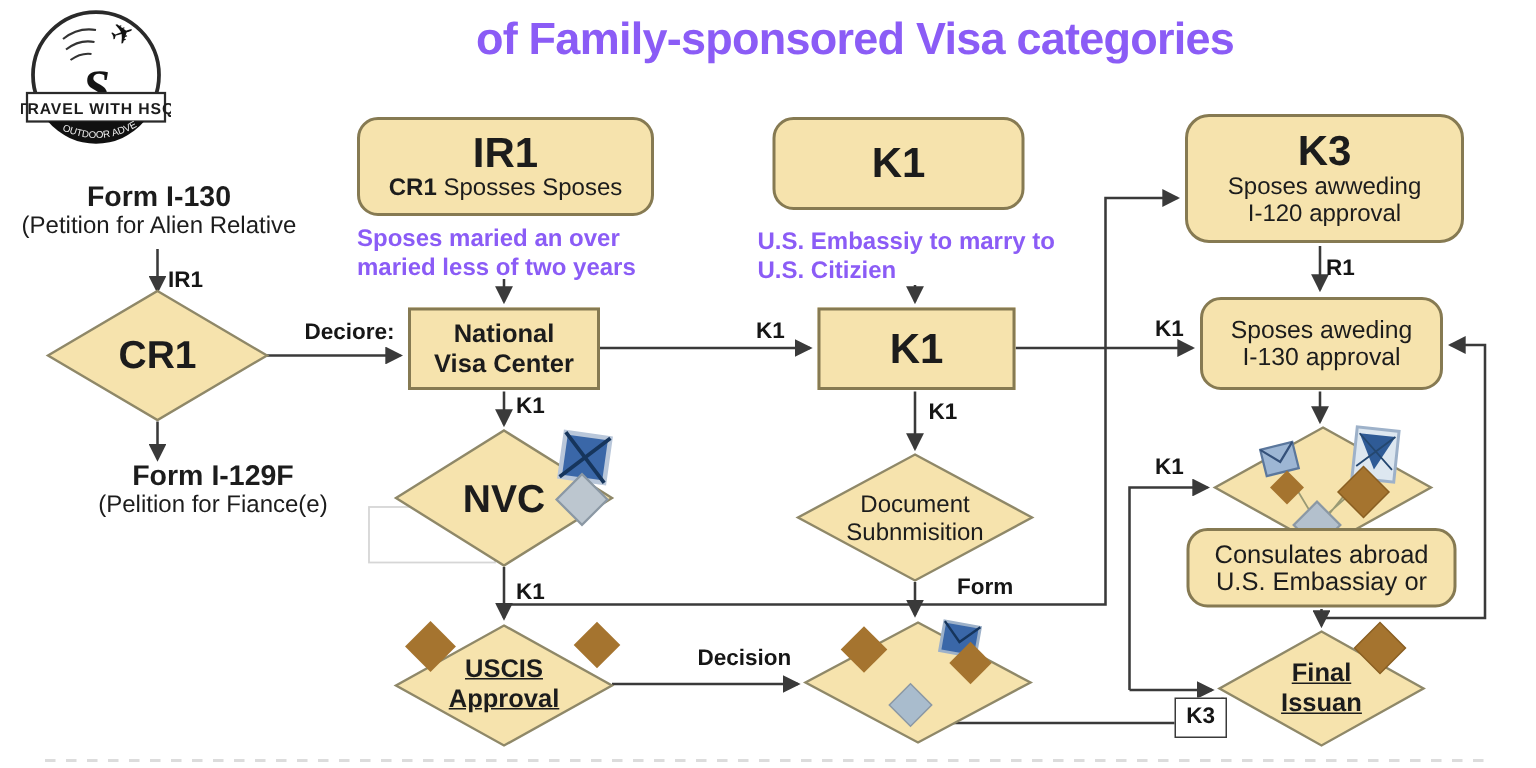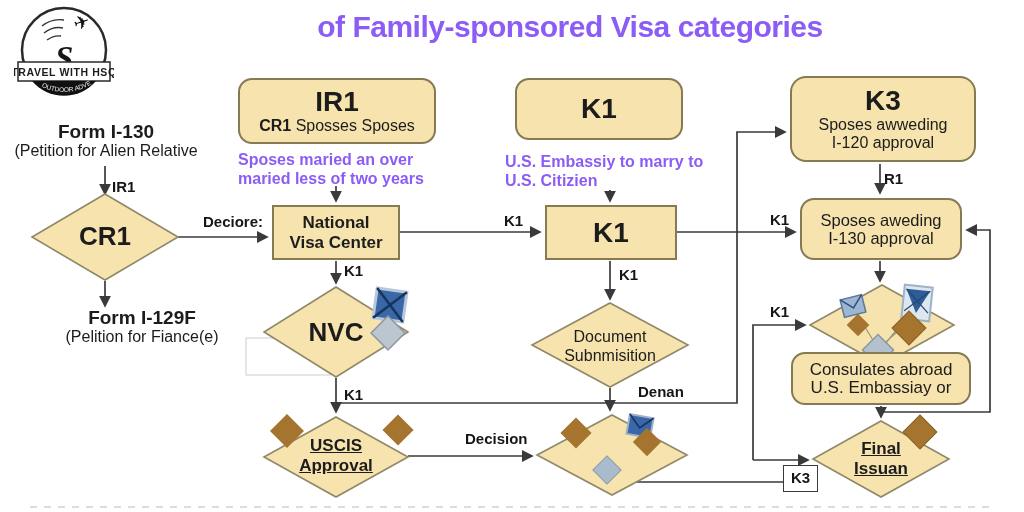--- a/index.html
+++ b/index.html
@@ -229,18 +229,18 @@
   </div>
 
   <div class="lbl" style="left:112px;top:178px;">IR1</div>
   <div class="lbl" style="left:203px;top:213px;text-align:right;">Deciore:</div>
   <div class="lbl" style="left:344px;top:262px;">K1</div>
   <div class="lbl" style="left:504px;top:212px;">K1</div>
   <div class="lbl" style="left:619px;top:266px;">K1</div>
   <div class="lbl" style="left:770px;top:211px;">K1</div>
   <div class="lbl" style="left:884px;top:170px;">R1</div>
   <div class="lbl" style="left:344px;top:386px;">K1</div>
-  <div class="lbl" style="left:638px;top:383px;">Denan</div>
+  <div class="lbl" style="left:638px;top:383px;">Form</div>
   <div class="lbl" style="left:465px;top:430px;">Decision</div>
   <div class="lbl" style="left:770px;top:303px;">K1</div>
   <div class="lblbox" style="left:783px;top:465px;width:33px;height:25px;">K3</div>
 
 </div>
 
 </body></html>

